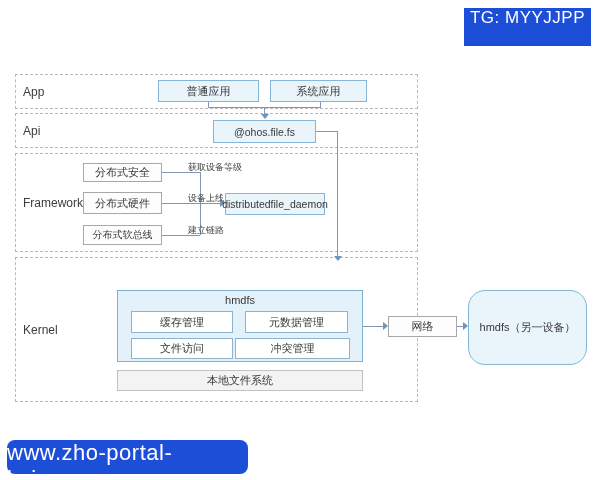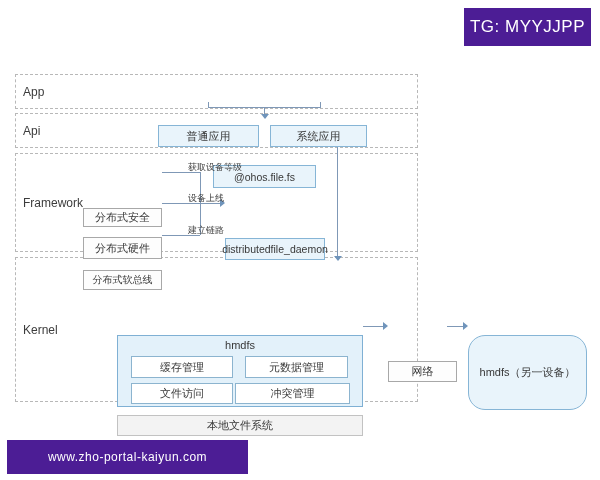--- a/index.html
+++ b/index.html
@@ -2,36 +2,36 @@
 <html><head>
 <meta charset="utf-8">
 <style>
   html,body{margin:0;padding:0;background:#fff;}
   .canvas{
     position:relative;width:600px;height:480px;background:#ffffff;overflow:hidden;
     font-family:"Liberation Sans","DejaVu Sans",sans-serif;color:#3a3a3a;
   }
   
   .badge{
-    position:absolute;background:#4c1d95;color:#fff;display:flex;
-    align-items:center;justify-content:center;font-size:17px;letter-spacing:0.5px;
+    position:absolute;background:#1d4ed8;color:#fff;display:flex;
+    align-items:flex-start;justify-content:center;font-size:17px;letter-spacing:0.5px;
   }
   .tg{left:464px;top:8px;width:127px;height:38px;}
-  .wm{left:7px;top:440px;width:241px;height:34px;font-size:12px;}
+  .wm{left:7px;top:440px;width:241px;height:34px;font-size:22px;border-radius:8px;}
   
   .sec{position:absolute;left:15px;width:403px;border:1px dashed #b8b8b8;box-sizing:border-box;z-index:0;}
   .sec-app{top:74px;height:35px;}
   .sec-api{top:113px;height:35px;}
   .sec-framework{top:153px;height:99px;}
   .sec-kernel{top:257px;height:145px;}
   .sec-label{position:absolute;left:7px;top:50%;transform:translateY(-50%);font-size:12px;color:#3c3c3c;}
   
   .box{
     position:absolute;display:flex;align-items:center;justify-content:center;
-    box-sizing:border-box;font-size:11px;color:#383838;z-index:2;white-space:nowrap;margin-top:45px;
+    box-sizing:border-box;font-size:11px;color:#383838;z-index:2;white-space:nowrap;
   }
   .blue{background:#e9f4fb;border:1px solid #86b5d6;}
   .bluec{background:#e3f1fa;border:1px solid #7fb0d4;}
   .grayf{background:#f3f3f3;border:1px solid #c2c2c2;}
   .whiteg{background:#fdfdfd;border:1px solid #a8a8a8;}
   .whiteb{background:#ffffff;border:1px solid #8cb4cf;}
   .hmdfs-title{position:absolute;top:3px;left:0;width:100%;text-align:center;font-size:11px;}
   
   .lh,.lv{position:absolute;background:#7f98b6;z-index:1;}
   .lh{height:1px;}

